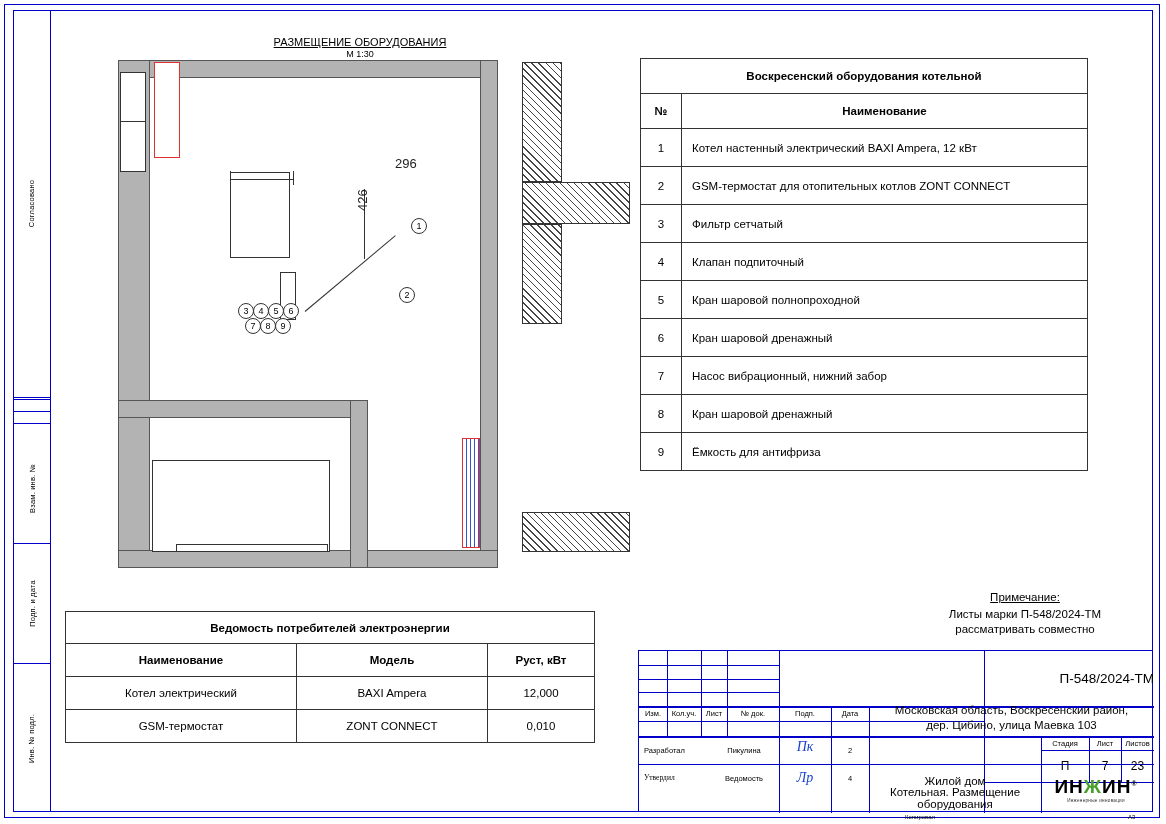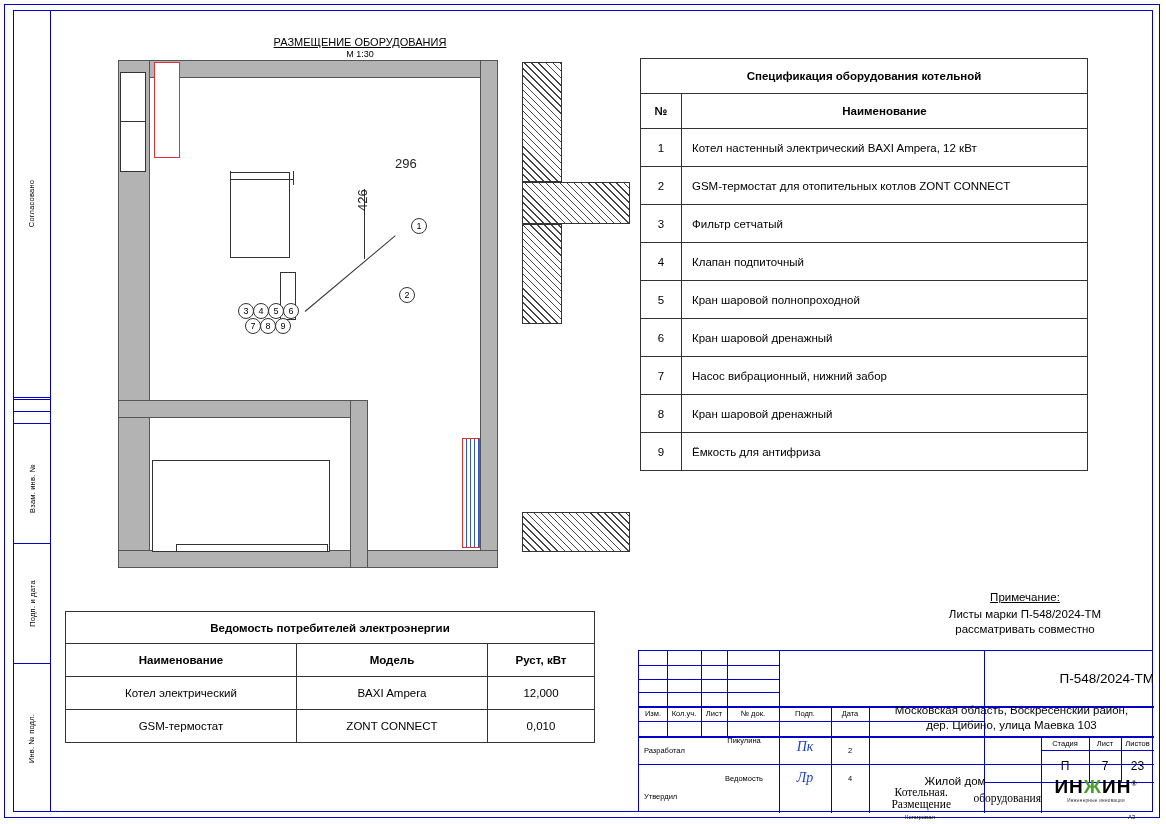--- a/index.html
+++ b/index.html
@@ -155,21 +155,21 @@
     <div class="callout" style="left:216px;top:292px;">5</div>
     <div class="callout" style="left:231px;top:292px;">6</div>
     <div class="callout" style="left:193px;top:307px;">7</div>
     <div class="callout" style="left:208px;top:307px;">8</div>
     <div class="callout" style="left:223px;top:307px;">9</div>
   </div>
 
   <table class="spec">
     <tbody>
       <tr>
-        <td class="hdr" colspan="2">Спецификация оборудования котельной</td>
+        <td class="hdr" colspan="2">Воскресенский оборудования котельной</td>
       </tr>
       <tr>
         <td class="hdr num">№</td>
         <td class="hdr">Наименование</td>
       </tr>
       <tr>
         <td class="num">1</td>
         <td class="nm">Котел настенный электрический BAXI Ampera, 12 кВт</td>
       </tr>
       <tr>
@@ -258,36 +258,36 @@
     <div class="l" style="left:450px;top:85px;width:1px;height:46px;"></div>
 
     <div class="cell" style="left:0;top:55px;width:28px;height:15px;">Изм.</div>
     <div class="cell" style="left:28px;top:55px;width:34px;height:15px;">Кол.уч.</div>
     <div class="cell" style="left:62px;top:55px;width:26px;height:15px;">Лист</div>
     <div class="cell" style="left:88px;top:55px;width:52px;height:15px;">№ док.</div>
     <div class="cell" style="left:140px;top:55px;width:52px;height:15px;">Подп.</div>
     <div class="cell" style="left:192px;top:55px;width:38px;height:15px;">Дата</div>
 
     <div class="cell" style="left:0;top:85px;width:70px;height:28px;justify-content:flex-start;padding-left:5px;">Разработал</div>
-    <div class="cell" style="left:70px;top:75px;width:70px;height:28px;">Пикулина</div>
+    <div class="cell" style="left:70px;top:85px;width:70px;height:28px;">Пикулина</div>
     <div class="cell sig" style="left:140px;top:82px;width:52px;height:28px;">Пк</div>
     <div class="cell" style="left:192px;top:85px;width:38px;height:28px;">2</div>
 
-    <div class="cell" style="left:0;top:131px;width:70px;height:28px;justify-content:flex-start;padding-left:5px;">Утвердил</div>
+    <div class="cell" style="left:0;top:112px;width:70px;height:28px;justify-content:flex-start;padding-left:5px;font-family:Liberation Serif, serif;">Утвердил</div>
     <div class="cell" style="left:70px;top:113px;width:70px;height:28px;">Ведомость</div>
     <div class="cell sig" style="left:140px;top:113px;width:52px;height:28px;">Лр</div>
     <div class="cell" style="left:192px;top:113px;width:38px;height:28px;">4</div>
 
     <div class="cell code" style="left:345px;top:0;width:170px;height:55px;justify-content:flex-end;padding-right:10px;">П-548/2024-ТМ</div>
     <div class="cell addr" style="left:230px;top:55px;width:285px;height:24px;flex-direction:column;">
       <span>Московская область, Воскресенский район,</span>
       <span>дер. Цибино, улица Маевка 103</span>
     </div>
     <div class="cell obj" style="left:230px;top:85px;width:172px;height:46px;margin-top:22px;">Жилой дом</div>
-    <div class="cell obj" style="left:230px;top:131px;width:172px;height:31px;flex-direction:row;font-family:Liberation Serif, serif;">
+    <div class="cell obj" style="left:230px;top:131px;width:172px;height:31px;flex-direction:column;">
       <span>Котельная. Размещение</span>
       <span>оборудования</span>
     </div>
 
     <div class="cell" style="left:402px;top:85px;width:48px;height:14px;">Стадия</div>
     <div class="cell" style="left:450px;top:85px;width:32px;height:14px;">Лист</div>
     <div class="cell" style="left:482px;top:85px;width:33px;height:14px;">Листов</div>
     <div class="l" style="left:402px;top:99px;width:113px;height:1px;"></div>
     <div class="l" style="left:482px;top:85px;width:1px;height:46px;"></div>
     <div class="cell big" style="left:402px;top:99px;width:48px;height:32px;">П</div>

